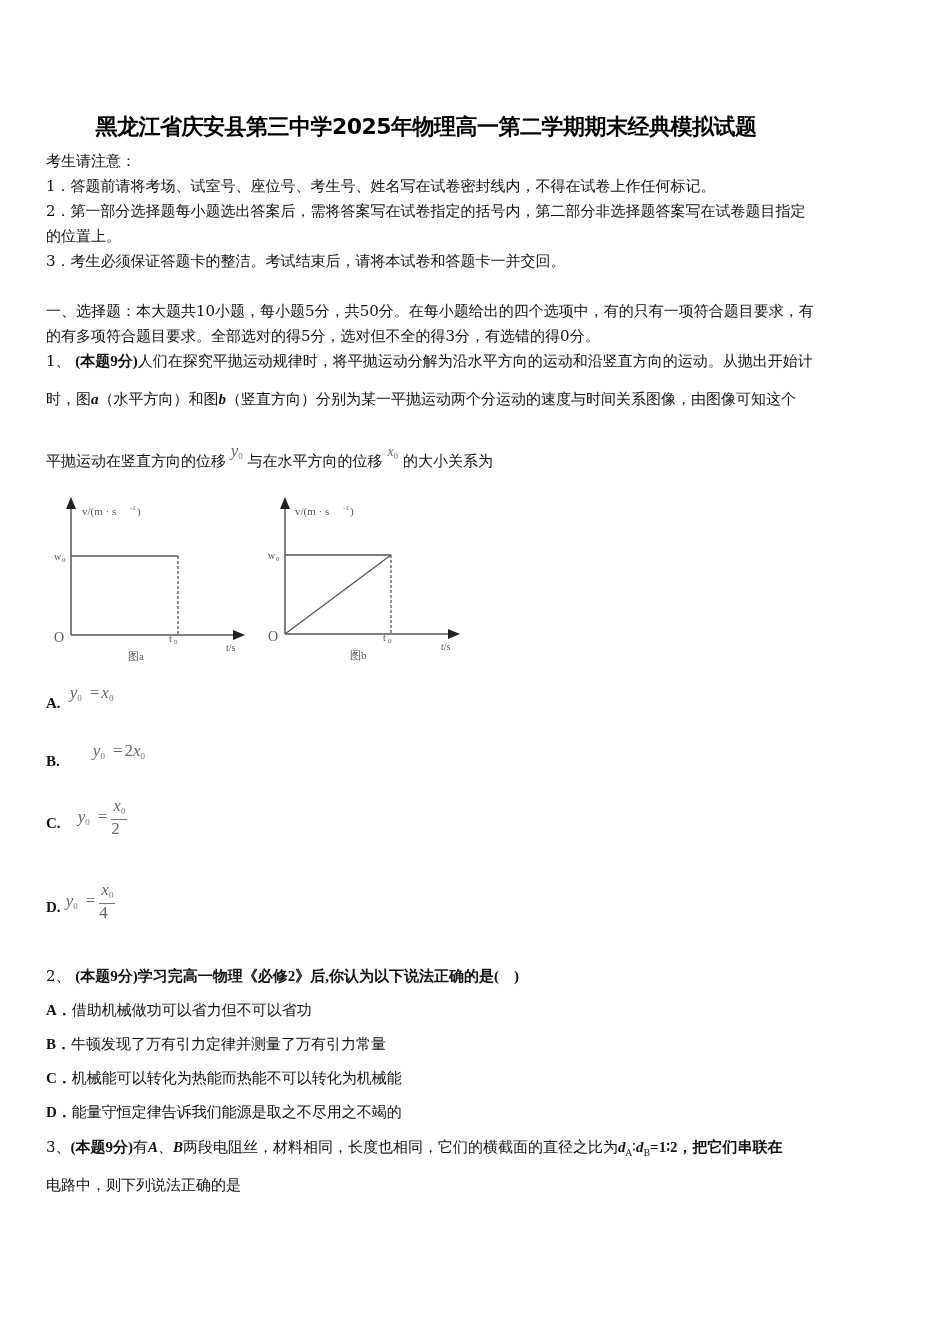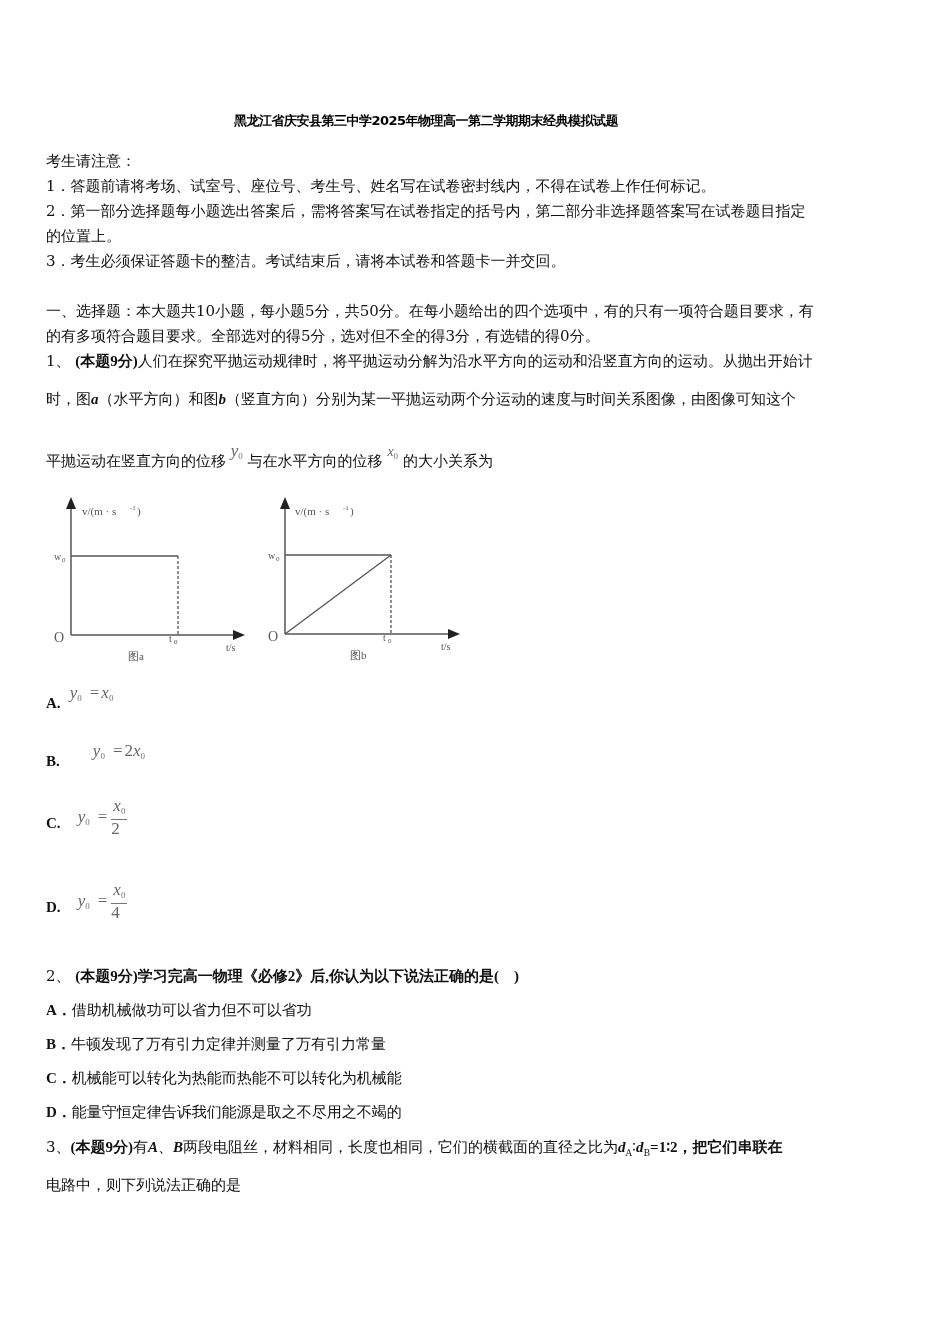--- a/index.html
+++ b/index.html
@@ -1,21 +1,21 @@
 <!DOCTYPE html>
 <html><head>
 <meta charset="utf-8">
 <style>
   html, body { margin: 0; padding: 0; background: #ffffff; }
   body { width: 950px; height: 1344px; position: relative; overflow: hidden;
          font-family: "DejaVu Serif", "Liberation Serif", serif; color: #111; }
   .abs { position: absolute; white-space: nowrap; }
   .title { left: 0; width: 852px; top: 112px; text-align: center;
            font-family: "DejaVu Sans", "Liberation Sans", sans-serif;
-           font-weight: bold; font-size: 13px; letter-spacing: -0.5px; color: #000; }
+           font-weight: bold; font-size: 22px; letter-spacing: -0.5px; color: #000; }
   .line { left: 46px; font-size: 15px; line-height: 20px; text-align: center; }
   .serif-b { font-family: "Liberation Serif", "DejaVu Serif", serif; font-weight: bold; }
   .math { font-family: "Liberation Serif", "DejaVu Serif", serif; font-style: italic; color: #666; }
   .sub { font-size: 9px; font-style: normal; vertical-align: -3px; color: #777; }
   .opt-label { font-family: "Liberation Serif", serif; font-weight: bold; font-size: 15px; }
   .frac { display: inline-block; vertical-align: middle; text-align: left; margin-left: 2px; }
   .frac .num { display: block; border-bottom: 1px solid #777; padding: 0 2px; line-height: 16px; }
   .frac .den { display: block; line-height: 18px; font-style: normal; }
   .eq { font-style: normal; color: #666; margin: 0 2px 0 8px; font-size: 17px; }
   svg text { font-family: "Liberation Serif", serif; fill: #555; }
@@ -95,21 +95,21 @@
 <div class="abs" style="left:46px; top:741px">
   <span class="opt-label" style="position:relative; top:10px">B.</span>
   <span class="math" style="font-size:17px; margin-left:28px"><span>y</span><span class="sub">0</span><span class="eq">=</span><span style="font-style:normal">2</span><span>x</span><span class="sub">0</span></span>
 </div>
 <div class="abs" style="left:46px; top:798px">
   <span class="opt-label" style="position:relative; top:6px">C.</span>
   <span class="math" style="font-size:17px; margin-left:12px"><span>y</span><span class="sub">0</span><span class="eq">=</span><span class="frac"><span class="num"><span>x</span><span class="sub">0</span></span><span class="den">2</span></span></span>
 </div>
 <div class="abs" style="left:46px; top:882px">
   <span class="opt-label" style="position:relative; top:6px">D.</span>
-  <span class="math" style="font-size:17px; margin-left:12px"><span>y</span><span class="sub">0</span><span class="eq">=</span><span class="frac"><span class="num"><span>x</span><span class="sub">0</span></span><span class="den">4</span></span></span>
+  <span class="math" style="font-size:17px; "><span>y</span><span class="sub">0</span><span class="eq">=</span><span class="frac"><span class="num"><span>x</span><span class="sub">0</span></span><span class="den">4</span></span></span>
 </div>
 
 <div class="abs line" style="top:966px">
   <span>2、</span> <span class="serif-b">(本题9分)学习完高一物理《必修2》后,你认为以下说法正确的是(　)</span>
 </div>
 <div class="abs line" style="top:1000px"><span class="opt-label">A．</span><span>借助机械做功可以省力但不可以省功</span></div>
 <div class="abs line" style="top:1034px"><span class="opt-label">B．</span><span>牛顿发现了万有引力定律并测量了万有引力常量</span></div>
 <div class="abs line" style="top:1068px"><span class="opt-label">C．</span><span>机械能可以转化为热能而热能不可以转化为机械能</span></div>
 <div class="abs line" style="top:1102px"><span class="opt-label">D．</span><span>能量守恒定律告诉我们能源是取之不尽用之不竭的</span></div>
 

